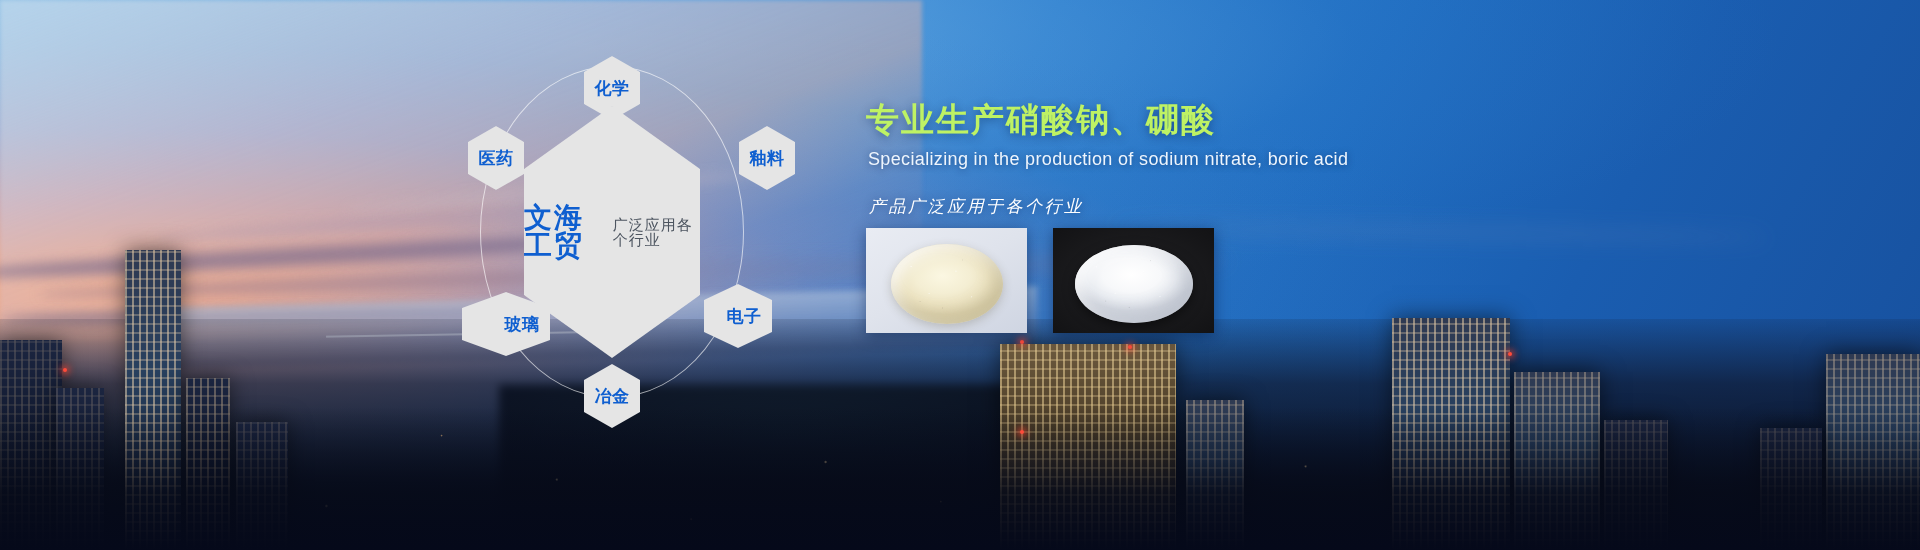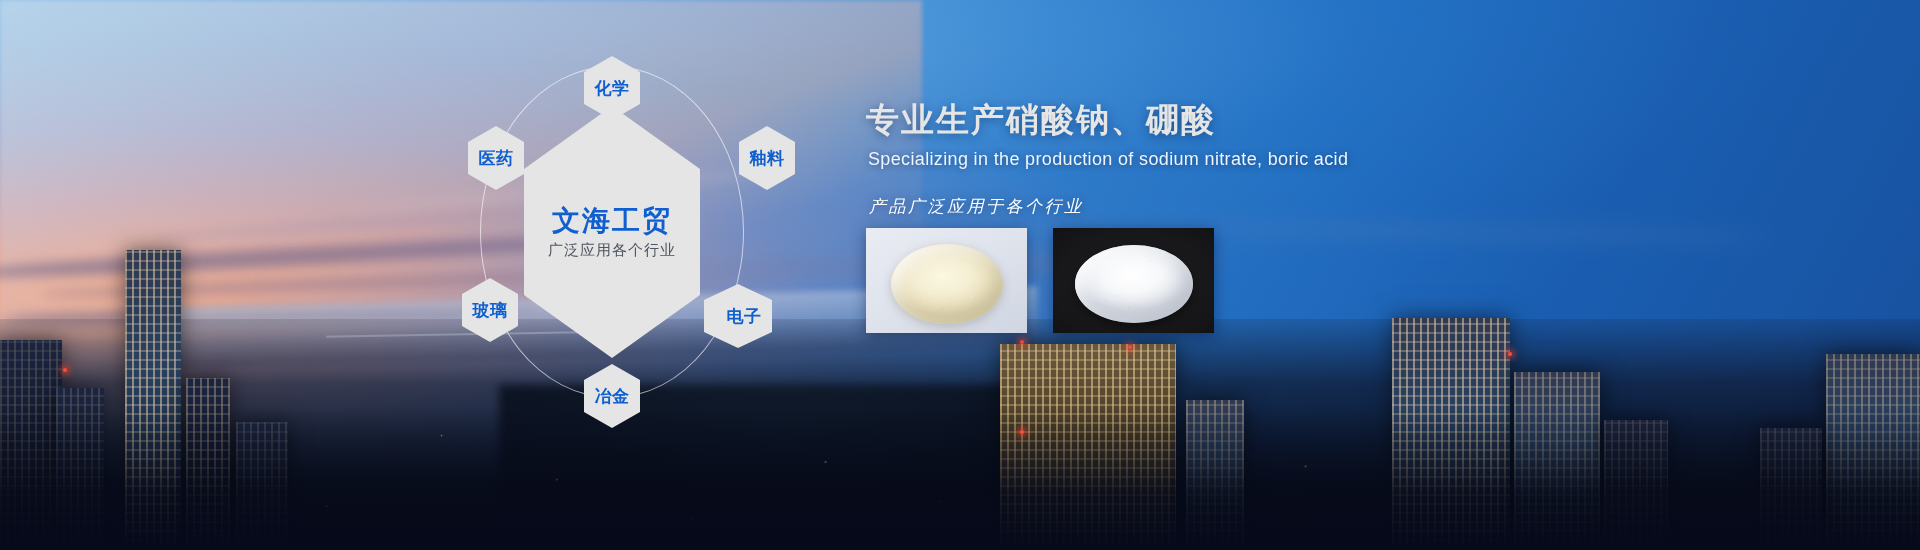--- a/index.html
+++ b/index.html
@@ -118,36 +118,36 @@
     display:flex;align-items:center;justify-content:center;
     box-shadow:0 2px 14px rgba(10,30,70,.28);
   }
   .hex-sm{width:56px;height:64px;}
   .hex-sm span{
     color:#0f5fd0;font-weight:700;font-size:17px;letter-spacing:.5px;
     line-height:1;white-space:nowrap;
   }
   .hex-center{
     width:176px;height:252px;left:92px;top:84px;
-    flex-direction:column;gap:7px;
+    flex-direction:row;gap:7px;
   }
   .hex-center .ct{color:#0f5fd0;font-weight:700;font-size:28px;letter-spacing:2px;line-height:1;}
   .hex-center .cs{color:#4d5560;font-weight:400;font-size:15px;letter-spacing:1px;line-height:1;}
 
   .h-chem { left:152px; top:34px; }
   .h-glaze{ left:272px; top:104px;margin-left:35px; }
   .h-elec { left:272px; top:262px;padding-left:12px; }
   .h-metal{ left:152px; top:342px; }
-  .h-glass{ left:30px;  top:256px; }
+  .h-glass{ left:30px;  top:270px;padding-left:32px; }
   .h-med  { left:30px;  top:104px;margin-left:6px; }
 
   
   .copy{position:absolute;left:866px;top:101px;width:640px;}
   .headline{
-    color:#e5e5e5;font-size:33px;font-weight:700;letter-spacing:2px;
+    color:#bef264;font-size:33px;font-weight:700;letter-spacing:2px;
     line-height:1.18;margin:0;text-shadow:0 2px 10px rgba(0,30,80,.45);
   }
   .subline{
     color:#eef5fd;font-size:18px;font-weight:400;letter-spacing:.35px;
     margin:9px 0 0 2px;text-shadow:0 1px 6px rgba(0,30,80,.5);
   }
   .tagline{
     color:#ffffff;font-size:17px;letter-spacing:2.5px;margin:25px 0 0 3px;
     font-family:"Liberation Serif","DejaVu Serif",serif;font-style:italic;
     text-shadow:0 1px 8px rgba(0,30,80,.5);

